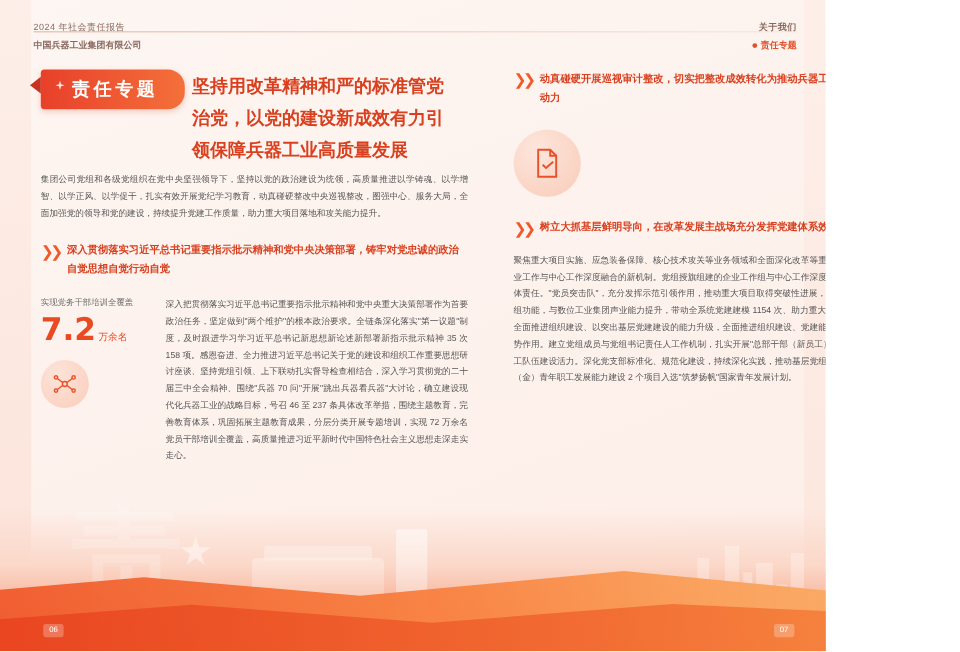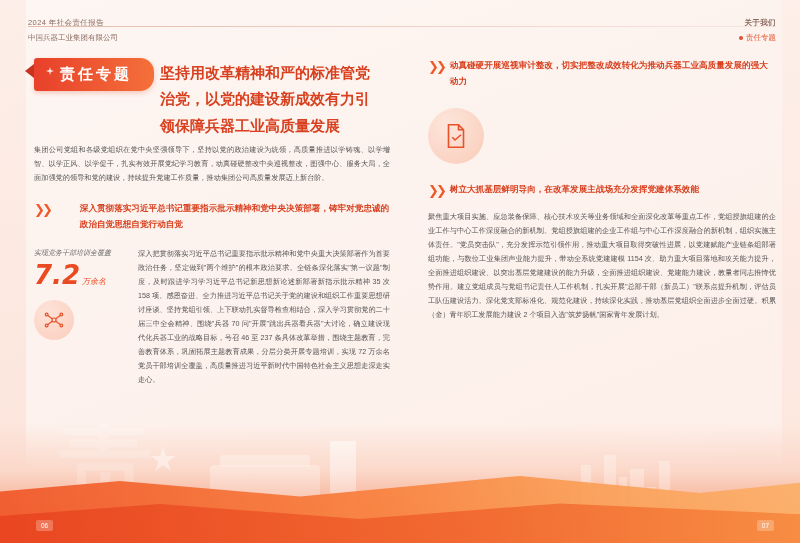--- a/index.html
+++ b/index.html
@@ -3,21 +3,21 @@
 <meta charset="utf-8">
 <style>
   html,body{margin:0;padding:0;}
   body{
     width:800px;height:543px;overflow:hidden;
     background:#ffffff;
     font-family:"Liberation Sans","DejaVu Sans",sans-serif;
     color:#3b3b3b;
   }
   .page{
-    position:relative;width:800px;height:543px;
+    position:relative;width:688px;height:543px;
     background:linear-gradient(160deg,#fdf6f3 0%,#fdf3ee 35%,#fdf1ec 60%,#fdeee8 100%);
     overflow:hidden;
   }
   
   .frame-left{
     position:absolute;left:0;top:0;width:26px;height:543px;
     background:linear-gradient(180deg,#fde8e0,#fbd9cd);
     opacity:.55;
   }
   .frame-right{
@@ -31,21 +31,21 @@
     display:flex;align-items:center;justify-content:space-between;
   }
   .top-left{font-size:7.5px;color:#8b6a5f;letter-spacing:.4px;}
   .top-right{font-size:7.5px;color:#8b6a5f;letter-spacing:.4px;font-weight:bold;}
   .hr-top{
     position:absolute;left:28px;top:26px;right:24px;height:1px;
     background:linear-gradient(90deg,rgba(210,140,115,.55),rgba(210,140,115,.12));
   }
   .sub-bar{
     position:absolute;left:28px;top:30px;right:24px;height:16px;
-    display:flex;align-items:center;justify-content:space-between;
+    display:flex;align-items:center;justify-content:space-between;font-weight:bold;
   }
   .sub-left{font-size:7.5px;color:#8a6a60;}
   .sub-right{font-size:7.5px;color:#e0502a;display:flex;align-items:center;gap:3px;}
   .sub-right .dot{width:4px;height:4px;border-radius:50%;background:#e0502a;display:inline-block;}
 
   
   .col-left{position:absolute;left:34px;top:58px;width:356px;}
   .col-right{position:absolute;left:428px;top:58px;width:348px;}
 
   
@@ -73,25 +73,25 @@
   .para{
     font-size:7.2px;line-height:1.95;color:#555;text-align:justify;
   }
   .left-para{margin-top:52px;}
 
   
   .subhead{
     display:flex;align-items:flex-start;gap:6px;margin-top:16px;
   }
   .chev{flex:none;color:#ef5a2a;font-size:13px;line-height:1;letter-spacing:-3px;margin-top:2px;}
-  .subhead-text{font-size:8.6px;line-height:1.85;font-weight:bold;color:#d8401f;margin-left:24px;}
+  .subhead-text{font-size:8.6px;line-height:1.85;font-weight:bold;color:#d8401f;}
 
   
   .stat-wrap{display:flex;gap:12px;margin-top:14px;}
-  .stat-col{width:92px;flex:none;font-style:italic;}
+  .stat-col{width:92px;flex:none;}
   .stat-label{font-size:7px;color:#6d6d6d;line-height:1.6;}
   .stat-num{
     font-size:26px;font-weight:bold;color:#ea4a22;line-height:1.1;margin-top:3px;
     font-family:"DejaVu Sans",sans-serif;
   }
   .stat-num small{font-size:8px;font-weight:normal;color:#ea4a22;margin-left:2px;}
   .stat-num2{
     font-size:24px;font-weight:bold;color:#ea4a22;line-height:1.1;margin-top:3px;
     letter-spacing:1px;
   }
@@ -177,21 +177,21 @@
       <span>责任专题</span>
     </div>
   </div>
 
   <div class="col-left">
     <div class="ribbon">
       <span class="spark"></span>
       <span>责任专题</span>
     </div>
 
-    <div class="para left-para">集团公司党组和各级党组织在党中央坚强领导下，坚持以党的政治建设为统领，高质量推进以学铸魂、以学增智、以学正风、以学促干，扎实有效开展党纪学习教育，动真碰硬整改中央巡视整改，图强中心、服务大局，全面加强党的领导和党的建设，持续提升党建工作质量，推动集团公司高质量发展迈上新台阶。</div>
+    <div class="para left-para">集团公司党组和各级党组织在党中央坚强领导下，坚持以党的政治建设为统领，高质量推进以学铸魂、以学增智、以学正风、以学促干，扎实有效开展党纪学习教育，动真碰硬整改中央巡视整改，图强中心、服务大局，全面加强党的领导和党的建设，持续提升党建工作质量，助力重大项目落地和攻关能力提升。</div>
 
     <div class="subhead">
       <span class="chev">❯❯</span>
       <span class="subhead-text">深入贯彻落实习近平总书记重要指示批示精神和党中央决策部署，铸牢对党忠诚的政治自觉思想自觉行动自觉</span>
     </div>
 
     <div class="stat-wrap">
       <div class="stat-col">
         <div class="stat-label">实现党务干部培训全覆盖</div>
         <div class="stat-num">

